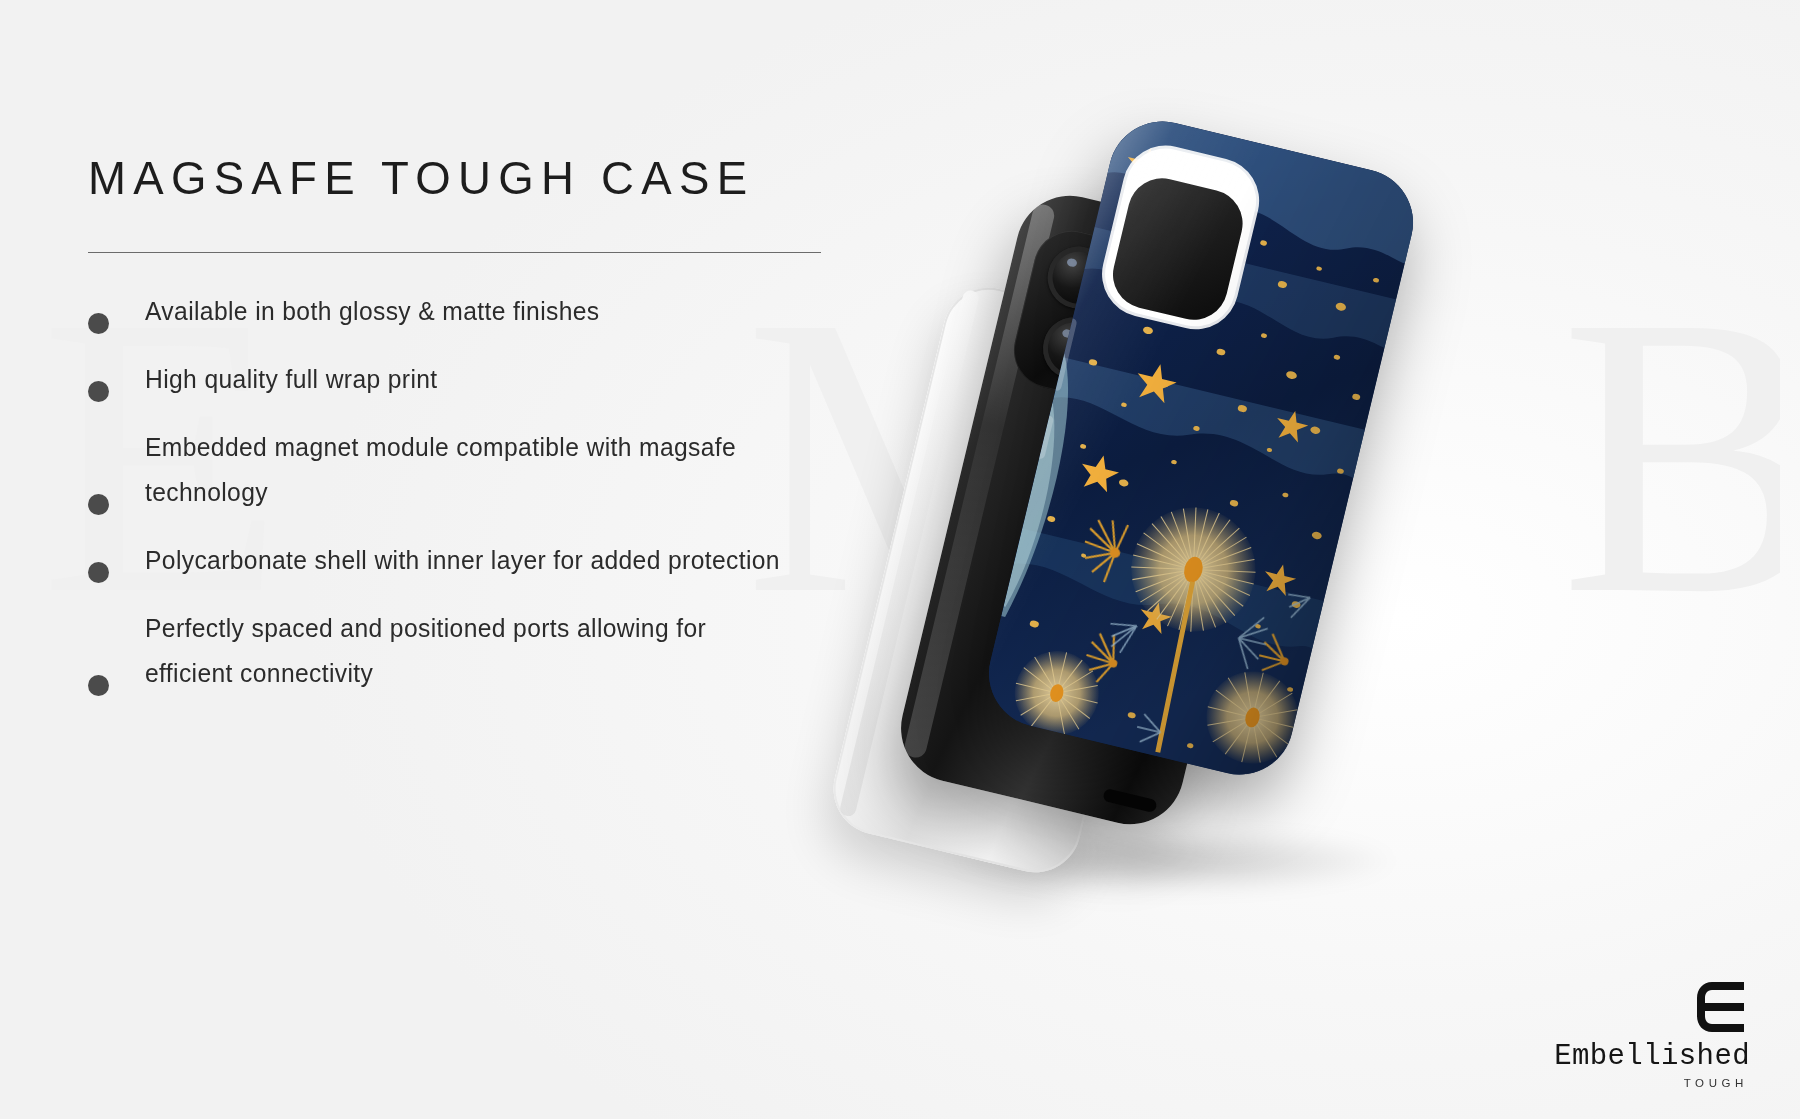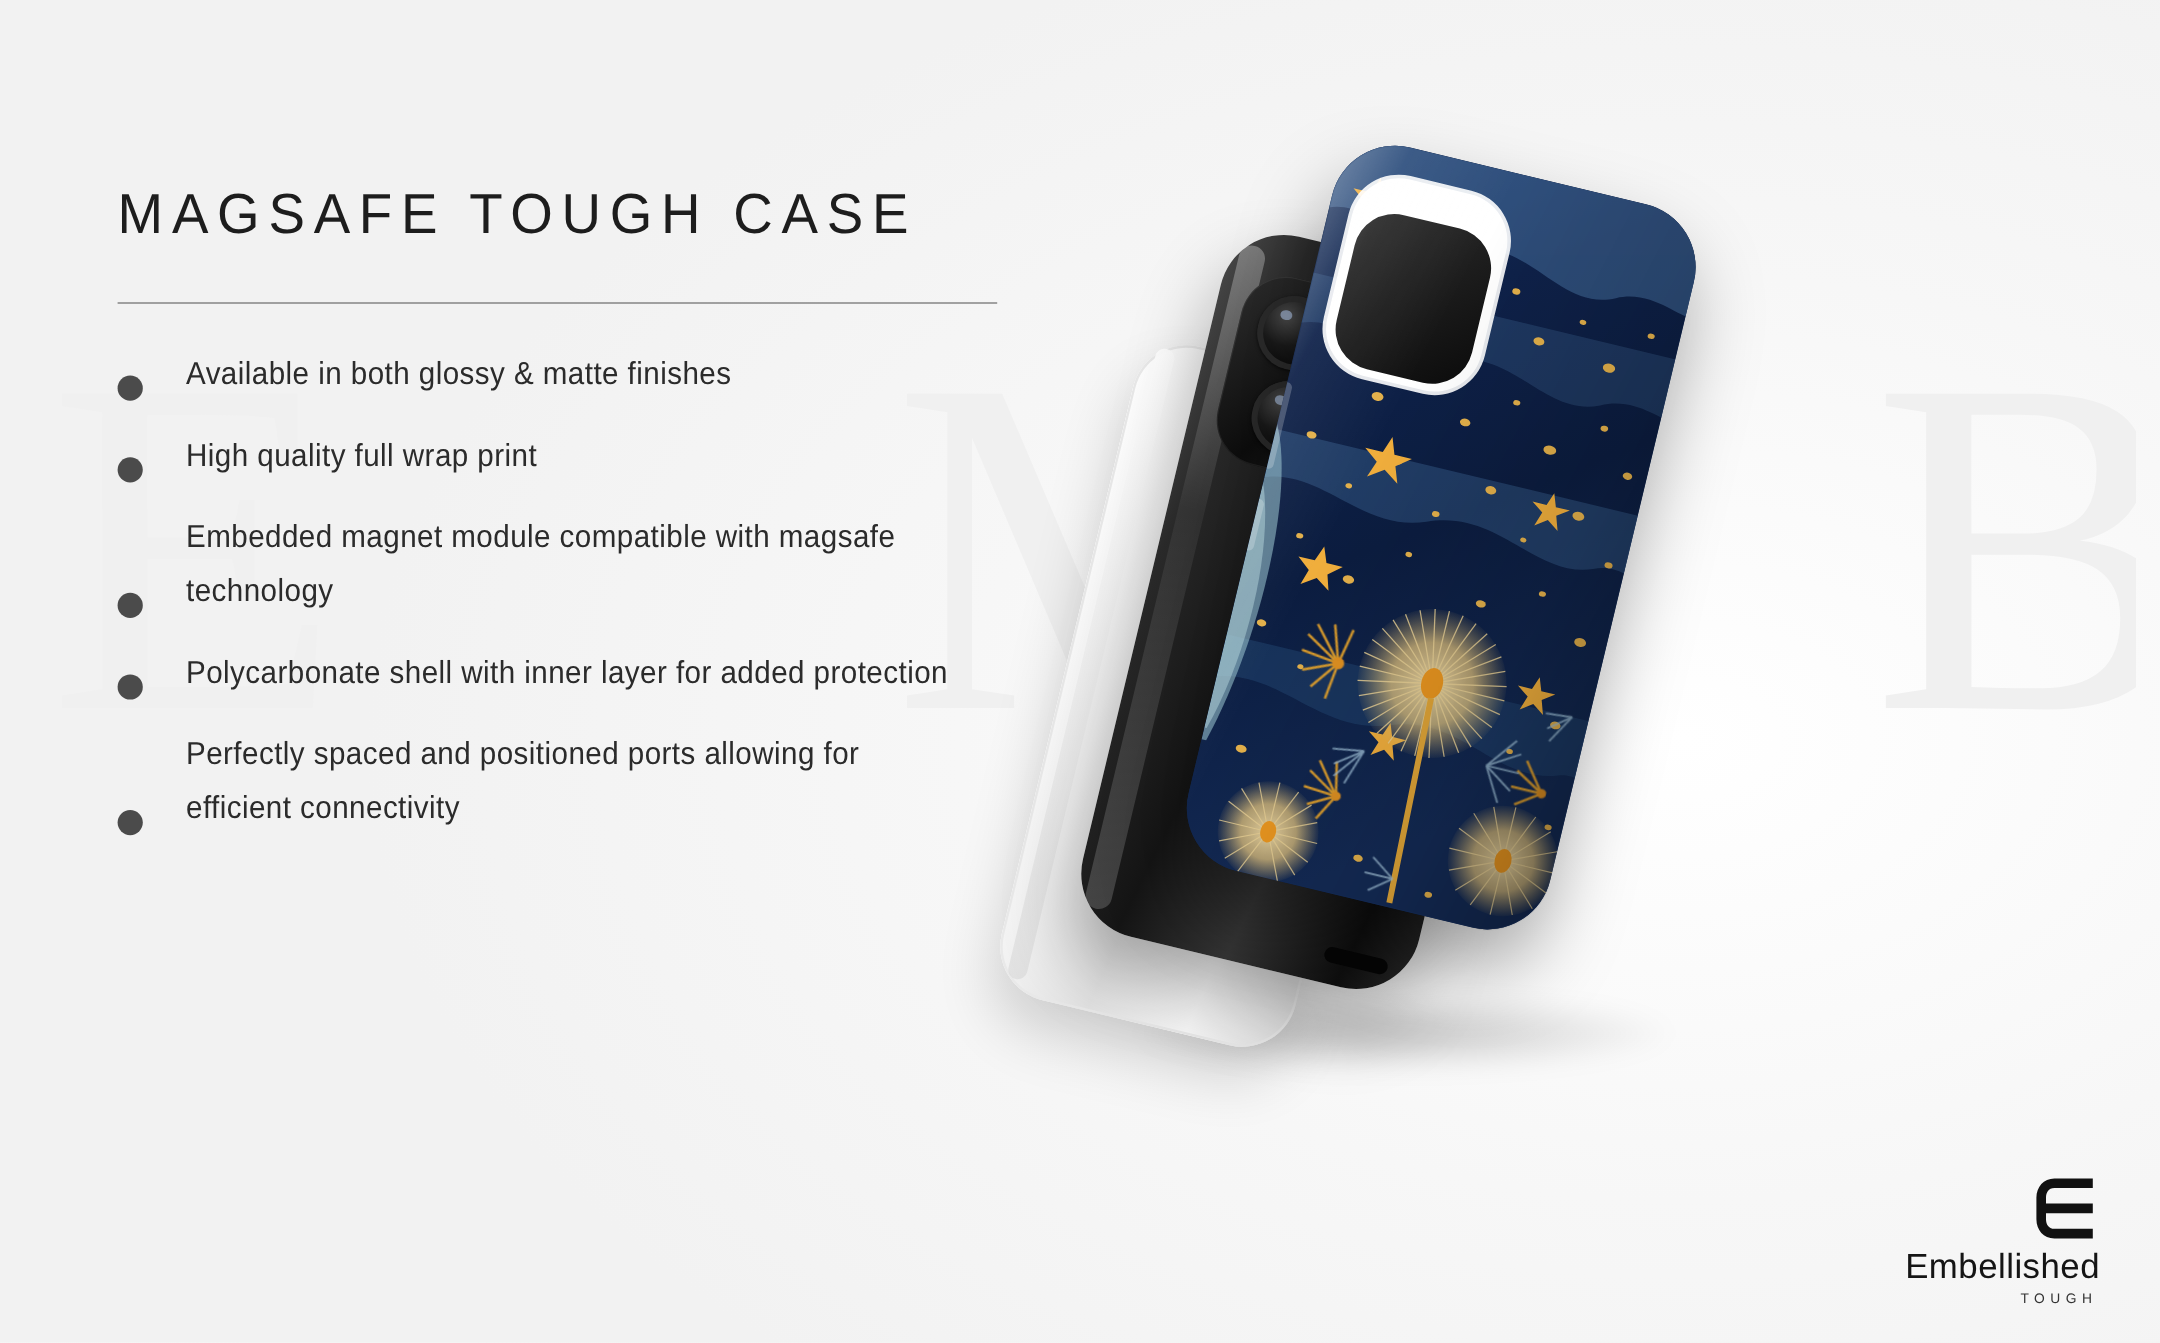--- a/index.html
+++ b/index.html
@@ -23,21 +23,21 @@
     font-family:"Liberation Serif",serif;
     font-size:400px;line-height:420px;
     letter-spacing:180px;
     color:#f0f0f0;
     white-space:nowrap;
     user-select:none;pointer-events:none;
     overflow:hidden;
   }
 
   
-  .left-col{position:absolute;left:98px;top:150px;width:760px;}
+  .left-col{position:absolute;left:88px;top:150px;width:760px;}
   .title{
     font-family:"Liberation Sans",sans-serif;
     font-size:47px;
     font-weight:300;
     letter-spacing:7.5px;
     color:#1d1d1d;
     white-space:nowrap;
     transform:scaleX(.97);
     transform-origin:left center;
     margin:0 0 8px 0;
@@ -177,21 +177,21 @@
     position:absolute;left:940px;top:828px;
     width:460px;height:66px;border-radius:50%;
     background:radial-gradient(ellipse at center,rgba(0,0,0,.20),rgba(0,0,0,0) 70%);
     filter:blur(9px);
   }
 
   
   .logo{position:absolute;right:50px;bottom:30px;text-align:right;}
   .logo-mark{width:56px;height:56px;margin-left:auto;margin-bottom:7px;}
   .logo-name{
-    font-family:Liberation Sans, sans-serif;
+    font-family:Liberation Mono, monospace;
     font-size:29px;color:#151515;letter-spacing:.4px;line-height:1;
   }
   .logo-sub{
     font-family:"Liberation Sans",sans-serif;
     font-size:11.5px;color:#333;letter-spacing:4.6px;
     margin-top:6px;margin-right:2px;
   }
 </style>
 </head>
 <body>

